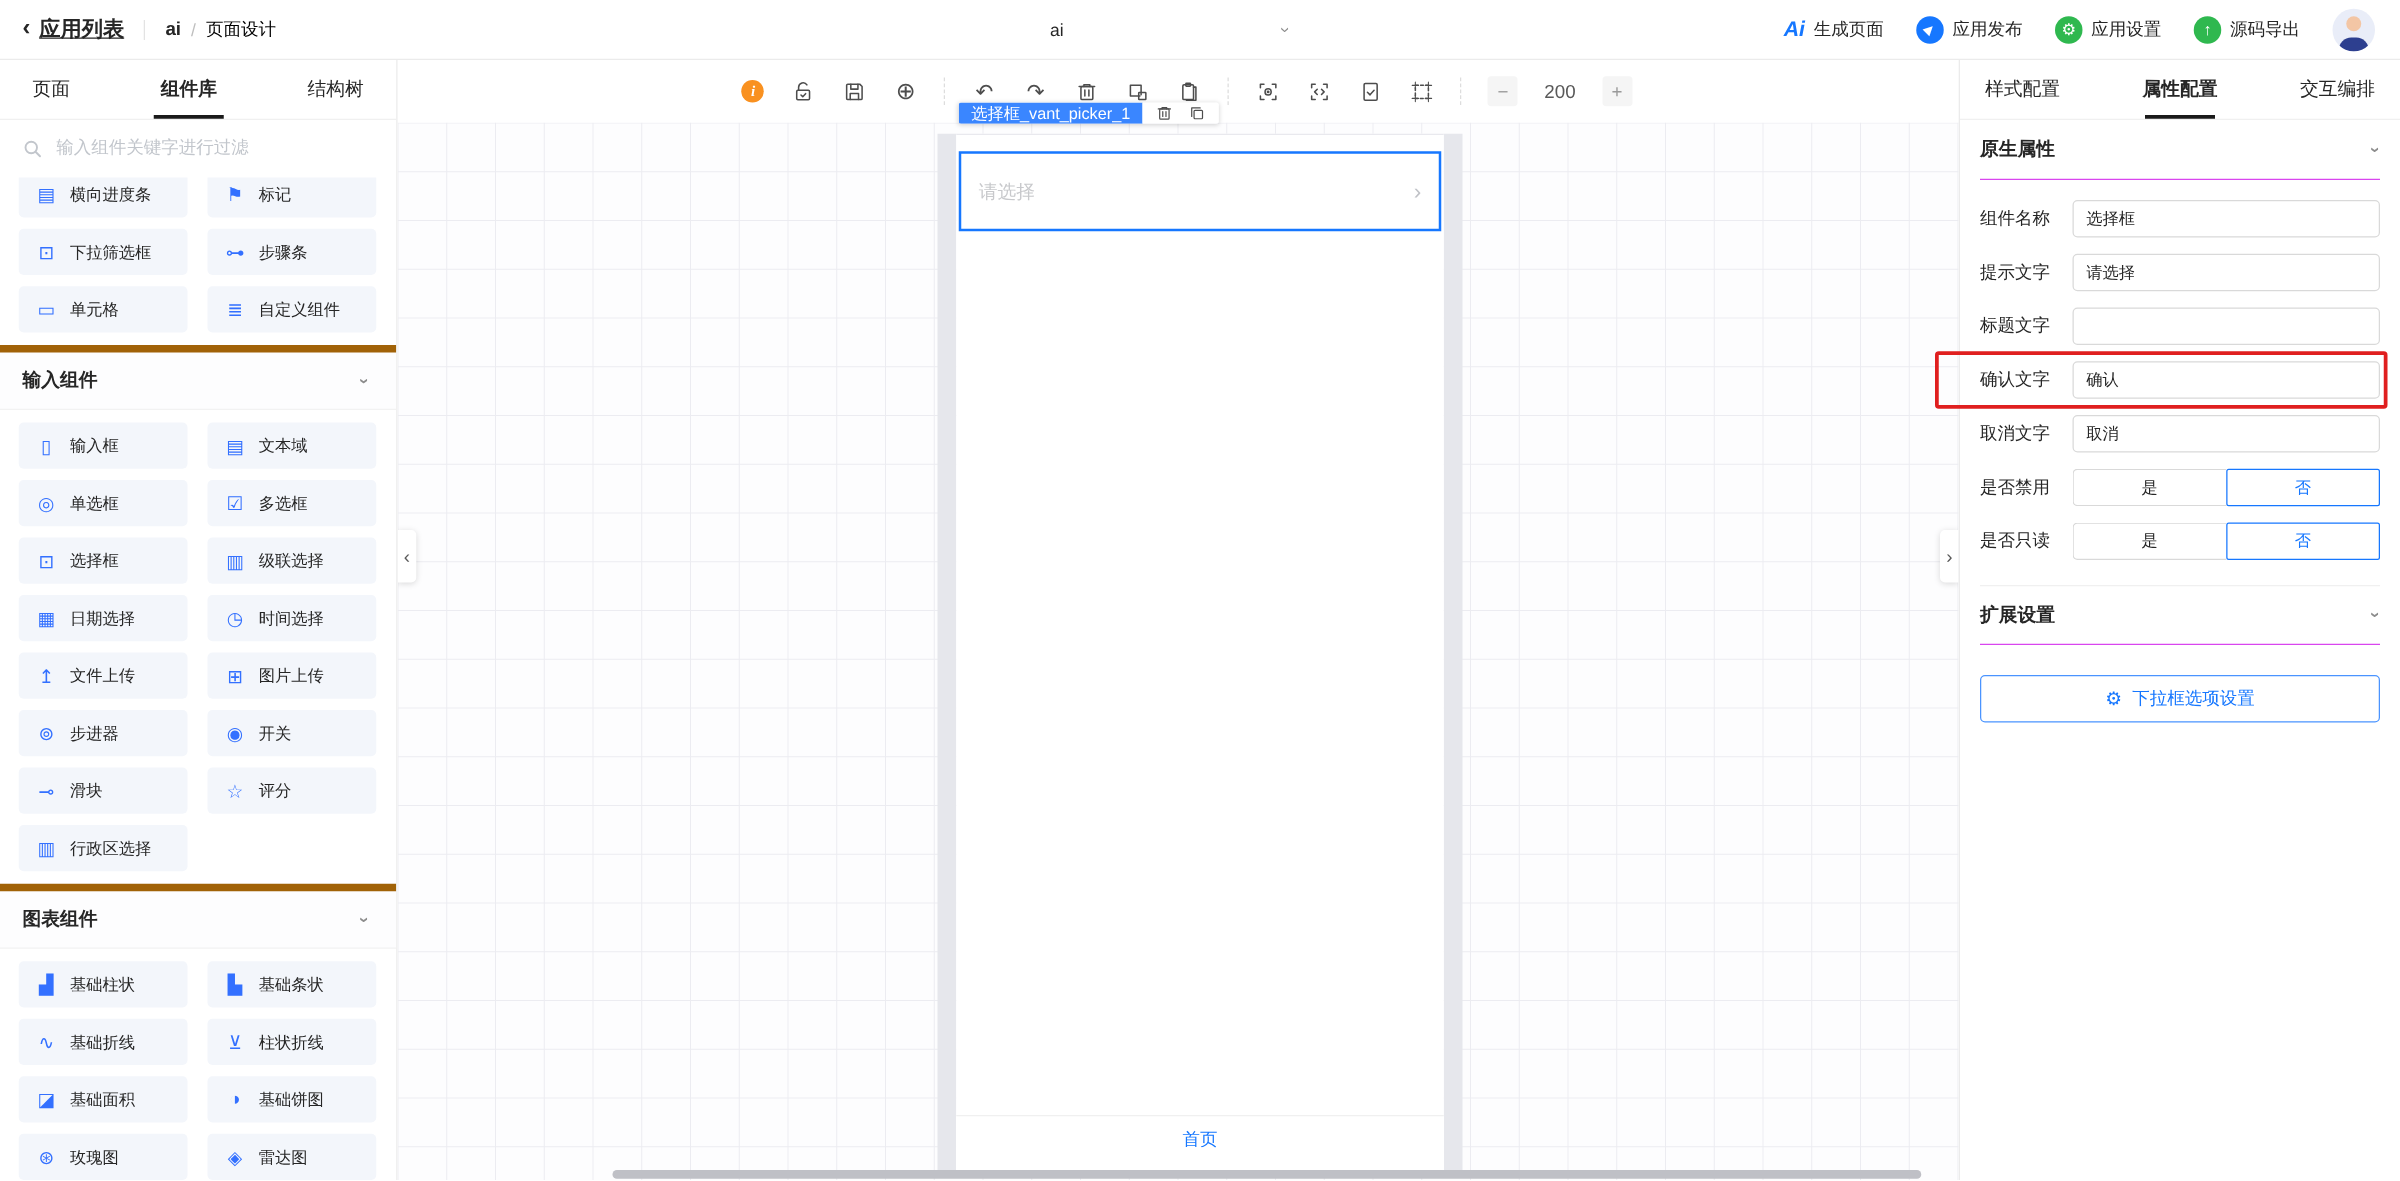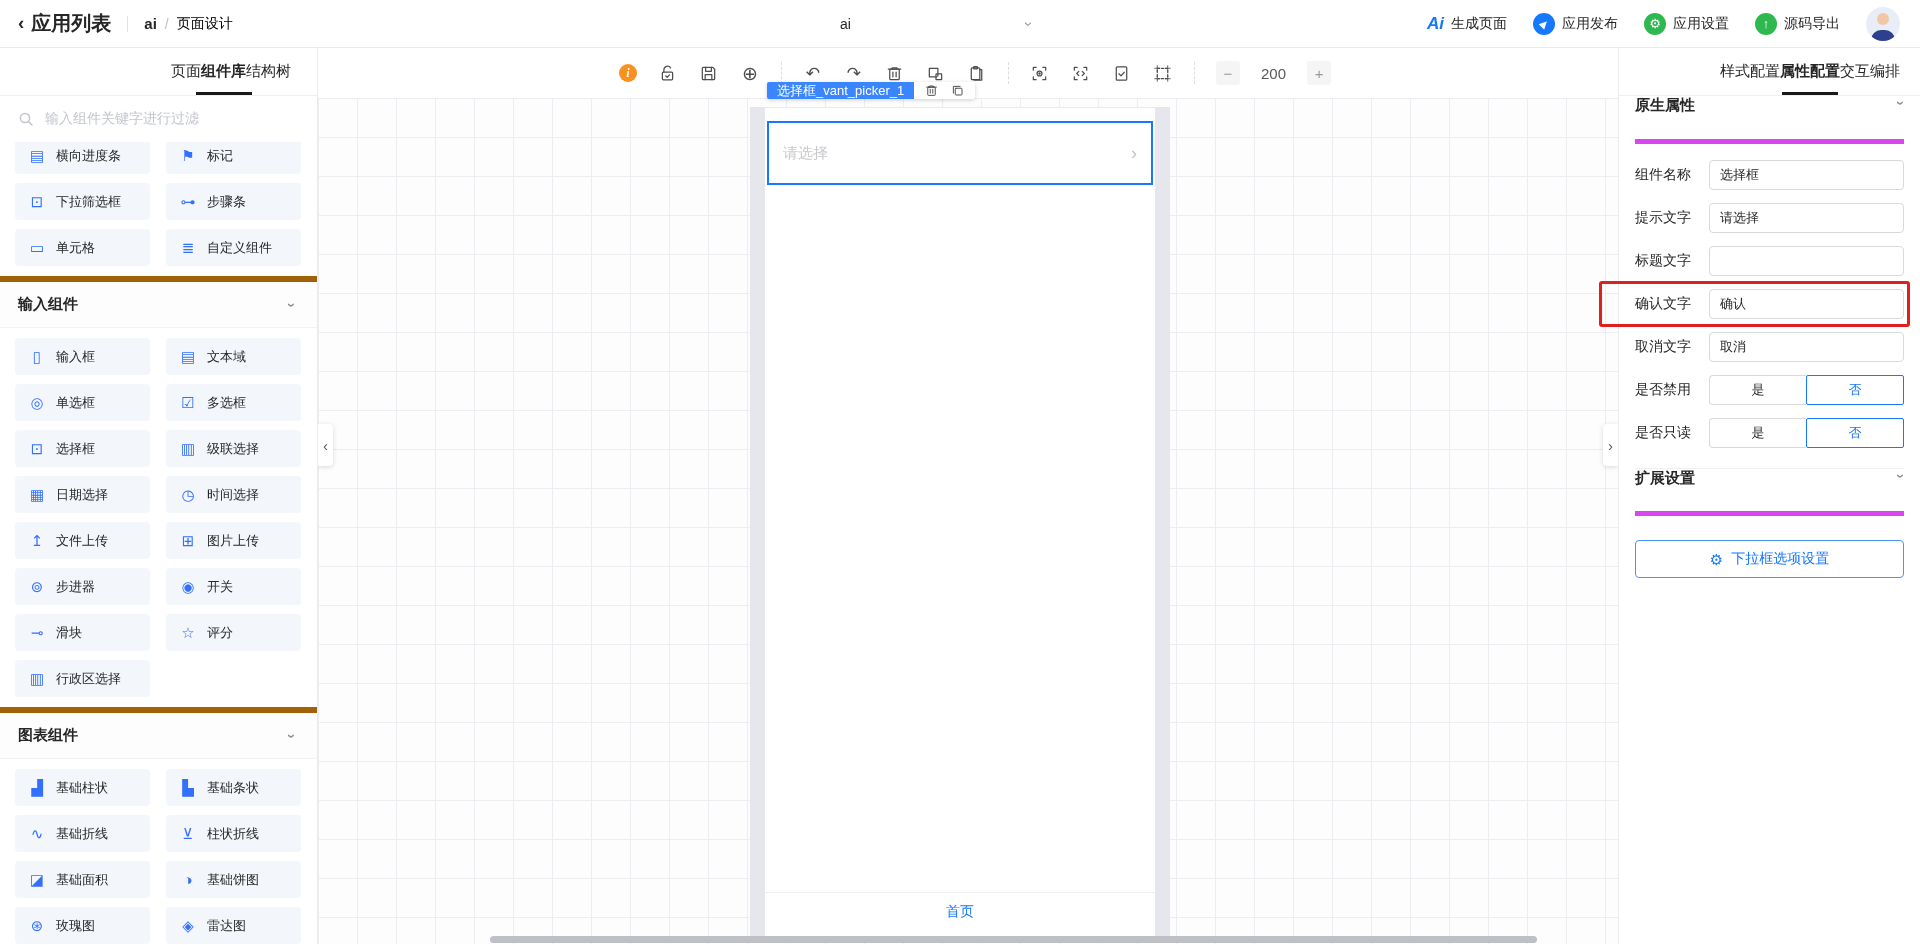--- a/index.html
+++ b/index.html
@@ -6,21 +6,21 @@
   html,body { margin:0; padding:0; }
   body {
     width:1920px; height:945px; overflow:hidden; background:#fff;
     font-family:"Liberation Sans","DejaVu Sans",sans-serif; color:#262626; font-size:14px;
   }
   
   .topbar { height:48px; border-bottom:1px solid #ebebeb; display:flex; align-items:center; position:relative; background:#fff; z-index:20; }
   .tb-left { display:flex; align-items:center; padding-left:18px; }
   .back { display:flex; align-items:center; gap:7px; cursor:pointer; }
   .back-ch { font-size:19px; font-weight:700; line-height:1; margin-top:-2px; }
-  .back-lb { font-size:20px; font-weight:700; }
+  .back-lb { font-size:17px; font-weight:700;text-decoration:underline; }
   .tb-div { width:1px; height:16px; background:#e3e3e3; margin:0 16px; }
   .crumb-app { font-size:15px; font-weight:700; }
   .crumb-sep { color:#bfbfbf; margin:0 8px; }
   .crumb-page { color:#000000; font-size:14px; }
   .page-select { position:absolute; left:830px; top:0; height:48px; width:212px; display:flex; align-items:center; justify-content:space-between; padding:0 10px; cursor:pointer; }
   .ps-label { font-size:14px; color:#262626; }
   .caret { color:#8c8c8c; font-size:14px; line-height:1; }
   .rot90 { display:inline-block; transform:rotate(90deg); }
   .tb-right { margin-left:auto; display:flex; align-items:center; gap:26px; padding-right:20px; }
   .action { display:flex; align-items:center; gap:7px; font-size:14px; cursor:pointer; white-space:nowrap; }
@@ -31,21 +31,21 @@
   .plane { display:inline-block; transform:rotate(-45deg); font-size:10px; line-height:1; }
   .gear-w { font-size:13px; line-height:1; }
   .up-w { font-size:13px; font-weight:700; line-height:1; }
   .avatar { width:34px; height:34px; border-radius:50%; background:#e9edf8; position:relative; overflow:hidden; cursor:pointer; }
   .avatar .head { position:absolute; top:6px; left:11px; width:12px; height:12px; border-radius:50%; background:#f3c6a5; }
   .avatar .bodyshape { position:absolute; bottom:-4px; left:5px; width:24px; height:15px; border-radius:10px 10px 0 0; background:#2d3f8f; }
   
   .main { display:flex; height:896px; }
   
   .left { width:318px; flex:none; border-right:1px solid #ebebeb; display:flex; flex-direction:column; background:#fff; z-index:10; }
-  .panel-tabs { height:48px; flex:none; display:flex; align-items:stretch; justify-content:flex-end; padding:0 26px; border-bottom:1px solid #f0f0f0; font-size:15px; }
+  .panel-tabs { height:48px; flex:none; display:flex; align-items:stretch; justify-content:space-between; padding:0 26px; border-bottom:1px solid #f0f0f0; font-size:15px; }
   .tab { display:flex; align-items:center; position:relative; cursor:pointer; color:#262626; }
   .tab.active { font-weight:700; }
   .tab.active::after { content:""; position:absolute; left:50%; transform:translateX(-50%); bottom:0; width:56px; height:3px; background:#1a1a1a; }
   .search-row { height:46px; flex:none; display:flex; align-items:center; gap:9px; padding:0 18px; }
   .search-row svg { flex:none; }
   .search-input { border:none; outline:none; flex:1; font-size:14px; color:#8b5cf6; font-family:Liberation Serif, serif; background:transparent; }
   .search-input::placeholder { color:#c2c6cc; }
   .comp-list { flex:1; overflow:hidden; }
   .items-wrap { display:flex; flex-wrap:wrap; gap:9px 16px; padding:10px 15px; }
   .items-wrap.first { margin-top:-15px; }
@@ -76,24 +76,24 @@
   .tabbar span { cursor:pointer; }
   .sel-chip { position:absolute; left:449px; top:34px; height:17px; display:flex; z-index:5; box-shadow:0 1px 4px rgba(0,0,0,.18); border-radius:2px; overflow:hidden; }
   .sel-chip .name { background:#3a86ff; color:#fff; font-size:13px; display:flex; align-items:center; padding:0 10px; white-space:nowrap; }
   .sel-chip .tools { background:#fff; display:flex; align-items:center; gap:11px; padding:0 10px; }
   .sel-chip .tools svg { stroke:#4d4d4d; fill:none; stroke-width:1.3; stroke-linecap:round; stroke-linejoin:round; cursor:pointer; }
   .handle { position:absolute; top:376px; width:15px; height:42px; background:#fff; box-shadow:0 1px 5px rgba(0,0,0,.15); display:flex; align-items:center; justify-content:center; color:#595959; font-size:15px; z-index:6; cursor:pointer; }
   .handle-l { left:0; border-radius:0 4px 4px 0; }
   .handle-r { right:0; border-radius:4px 0 0 4px; }
   .hscroll { position:absolute; bottom:1px; left:172px; width:1047px; height:7px; background:#bfc0c6; border-radius:4px; z-index:7; cursor:pointer; }
   
-  .right { width:302px; flex:none; border-left:1px solid #ebebeb; background:#fff; z-index:10; }
+  .right { width:353px; flex:none; border-left:1px solid #ebebeb; background:#fff; z-index:10; }
   .right .panel-tabs { padding:0 20px; }
   .rp-body { padding:0 16px; }
-  .sec-header { height:48px; display:flex; align-items:flex-start; justify-content:space-between; font-weight:700; font-size:15px; border-bottom:5px solid #d946ef; }
+  .sec-header { height:48px; display:flex; align-items:center; justify-content:space-between; font-weight:700; font-size:15px; border-bottom:1px solid #d946ef; }
   .fields { padding-top:16px; }
   .frow { display:flex; align-items:center; margin-bottom:13px; position:relative; }
   .flabel { width:64px; flex:none; font-size:14px; color:#262626; }
   .finput { flex:1; min-width:0; height:30px; border:1px solid #d9d9d9; border-radius:4px; padding:0 10px; font-size:13px; color:#262626; margin-left:10px; outline:none; background:#fff; font-family:inherit; }
   .red-box { position:absolute; top:-8px; bottom:-8px; left:-36px; right:-6px; border:3px solid #e01f1f; border-radius:3px; pointer-events:none; z-index:9; }
   .seg { flex:1; display:flex; margin-left:10px; }
   .opt { flex:1; height:30px; display:flex; align-items:center; justify-content:center; font-size:13px; cursor:pointer; background:#fff; }
   .opt-off { border:1px solid #d9d9d9; border-right:none; border-radius:4px 0 0 4px; color:#262626; }
   .opt-on { border:1px solid #1677ff; border-radius:2px; color:#1677ff; }
   .ext-header { margin-top:20px; border-top:1px solid #f0f0f0; }

